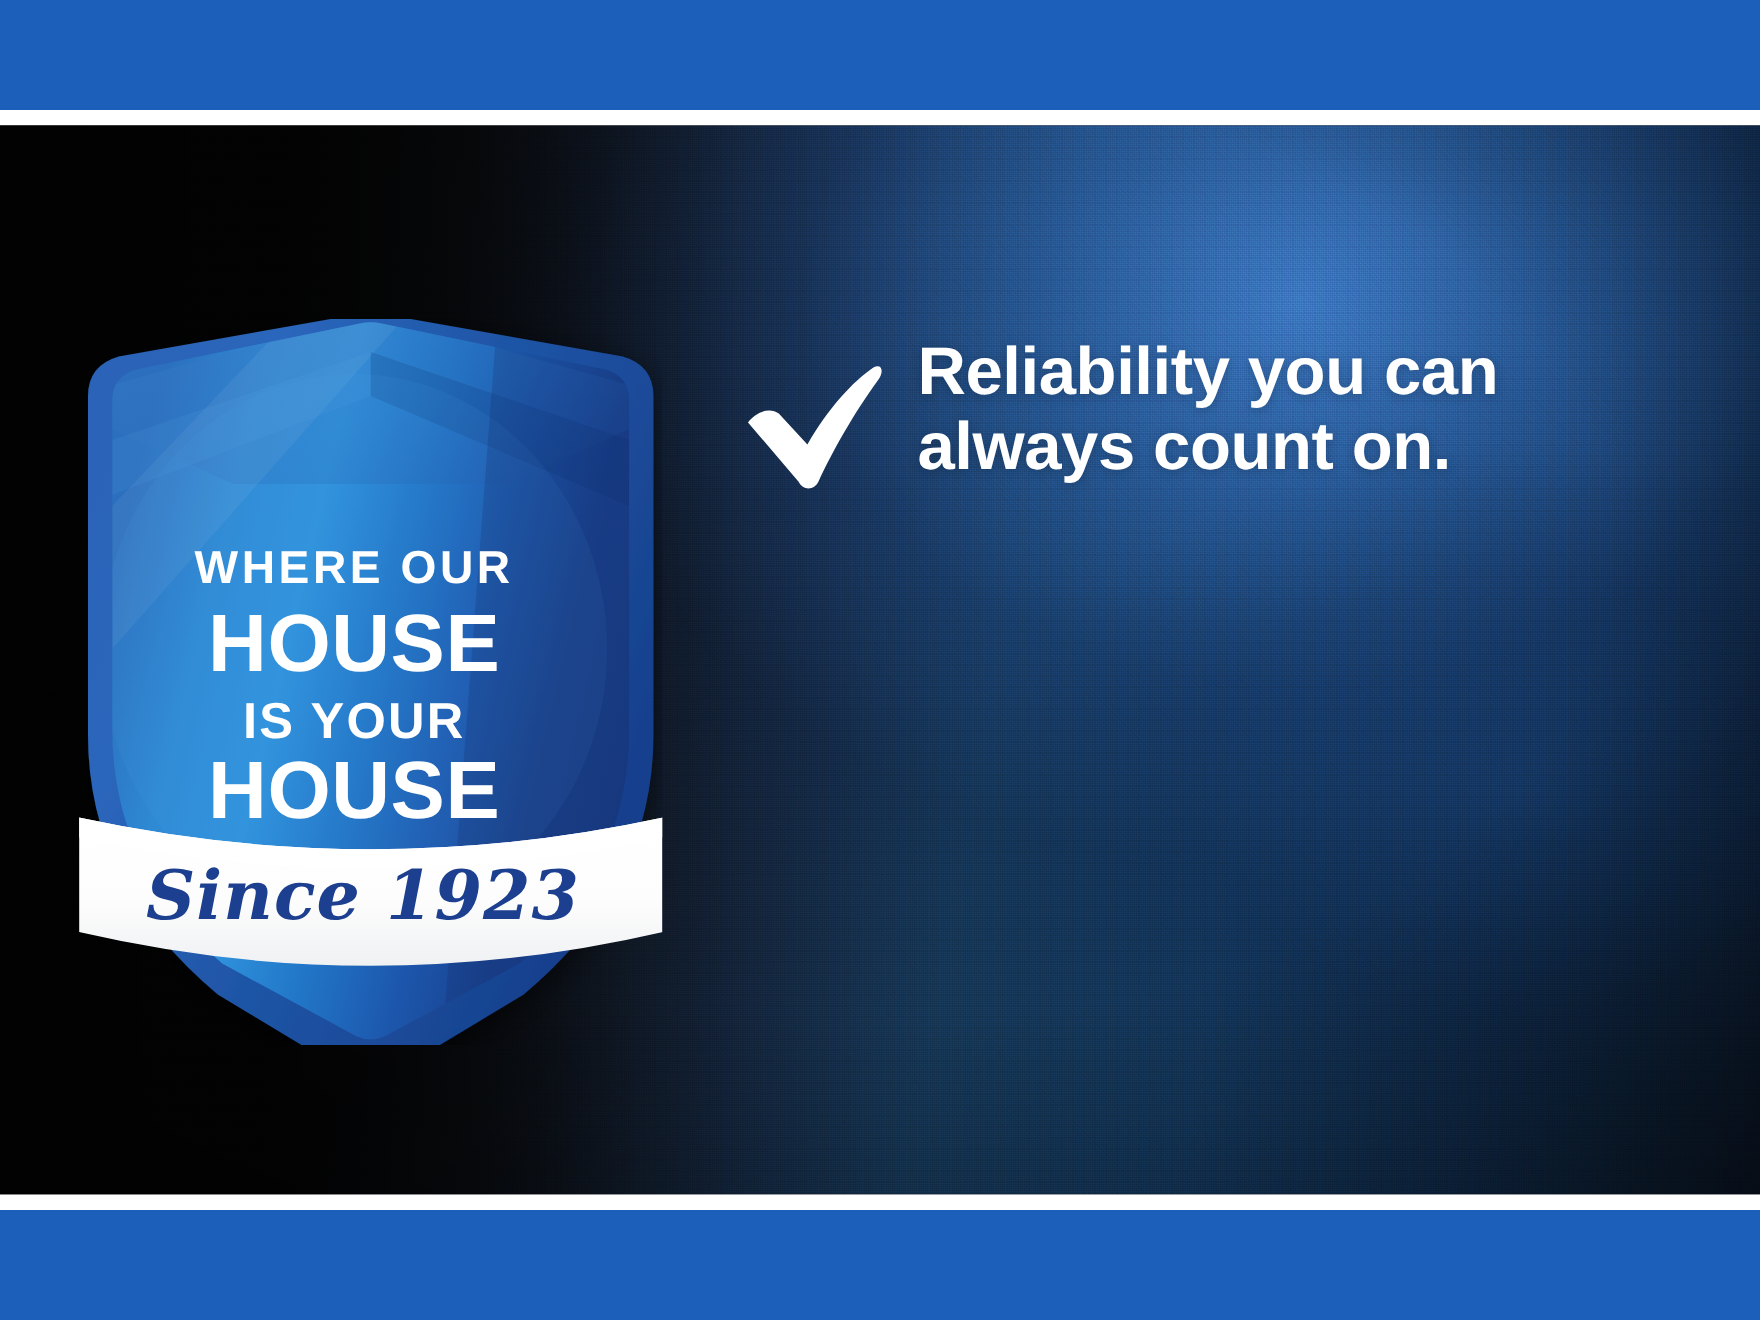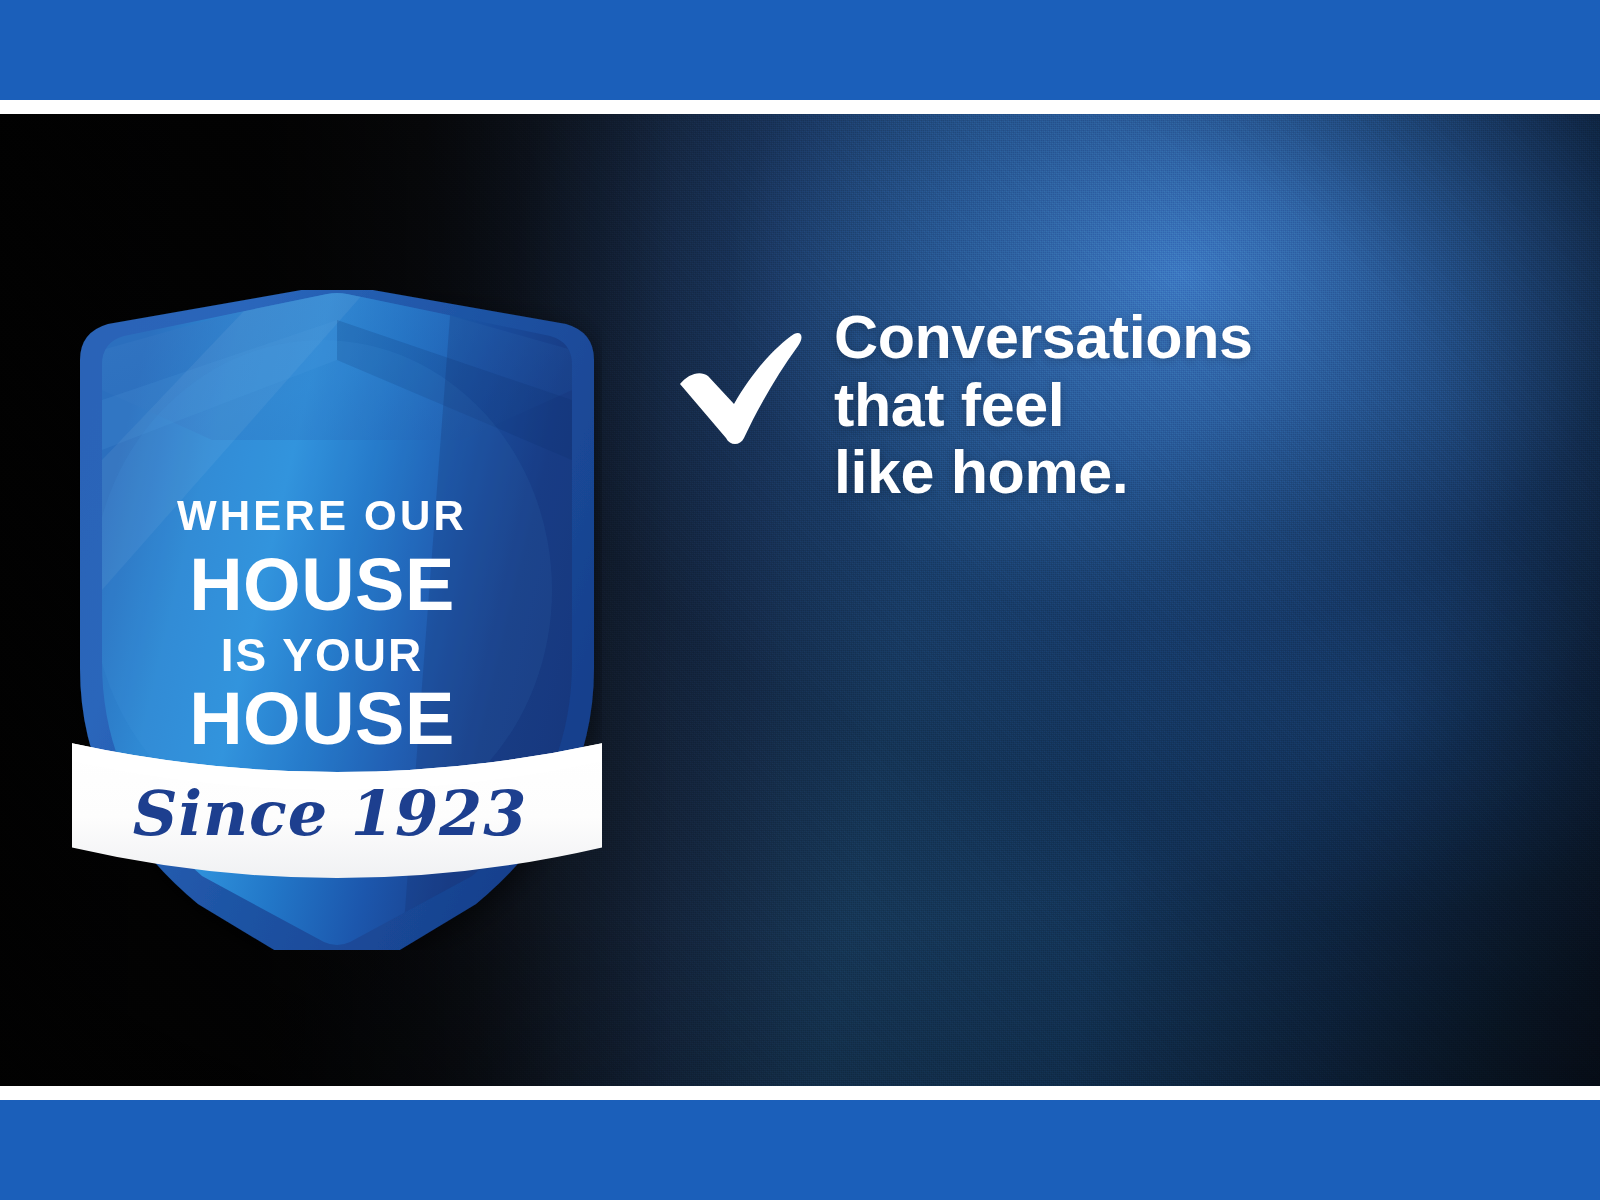--- a/index.html
+++ b/index.html
@@ -325,39 +325,38 @@
                    Q 265 620 -6 556
                    Z" fill="url(#gBanner)"></path>
           <path d="M -6 452 Q 265 512 536 452 L 536 470 Q 265 530 -6 470 Z" fill="#ffffff" opacity="0.9"></path>
           <text class="since-text" x="258" y="545">Since 1923</text>
         </g>
       </svg>
     </div>
 
     <div id="bullets">
 
-
-
       <div class="bullet">
         <span class="check-icon">
           <svg viewBox="0 0 132 118" xmlns="http://www.w3.org/2000/svg">
             <path d="M 8 56
                      C 16 46 28 42 36 48
                      L 62 76
                      C 80 44 104 18 122 6
                      C 130 2 132 10 126 18
                      C 104 48 84 84 72 110
                      C 68 118 58 118 54 110
                      Z" fill="#ffffff"></path>
           </svg>
         </span>
-        <p class="bullet-text">Conversations
-that feel
-like home.</p>
+        <p class="bullet-text">Reliability you can
+always count on.</p>
       </div>
+
+
 
     </div>
   </div>
 
   <div class="band-gap gap-bottom"></div>
   <div class="band band-bottom"></div>
 
 </div>
 
 </body></html>

